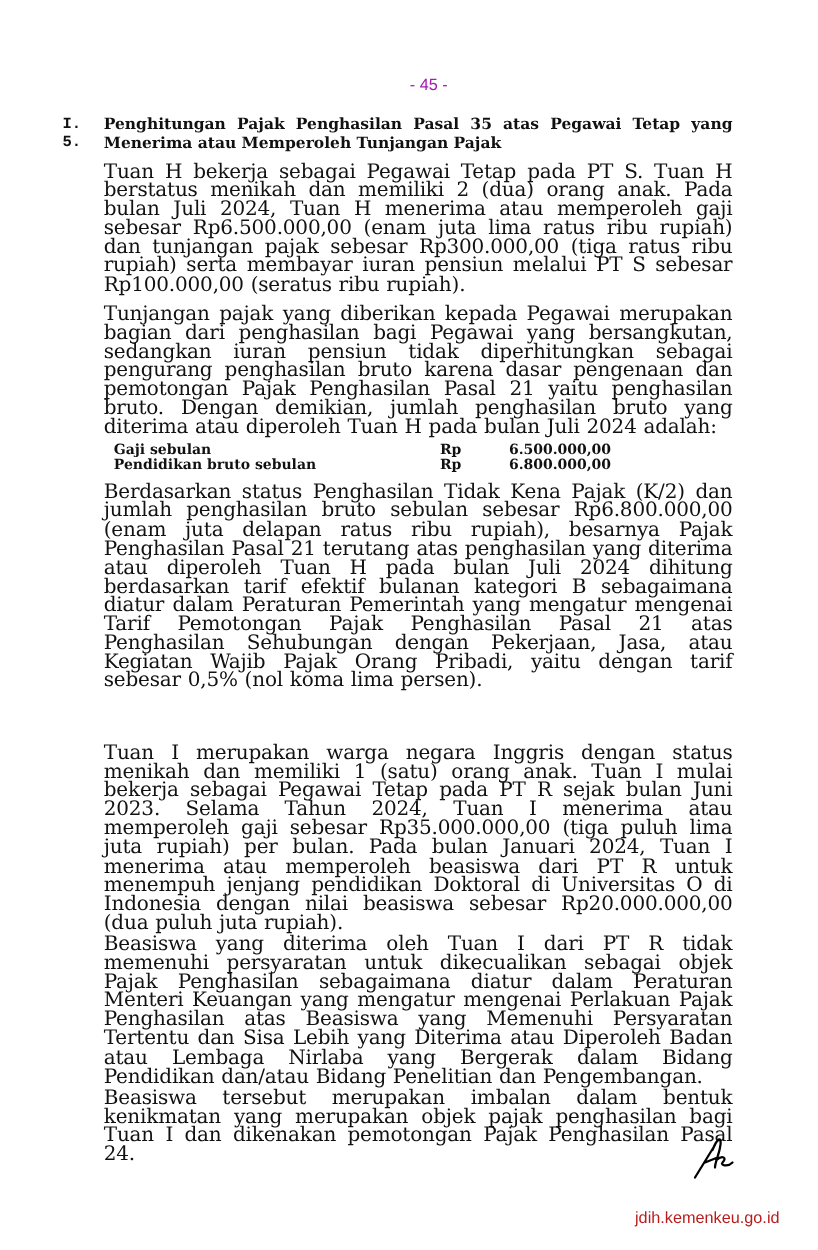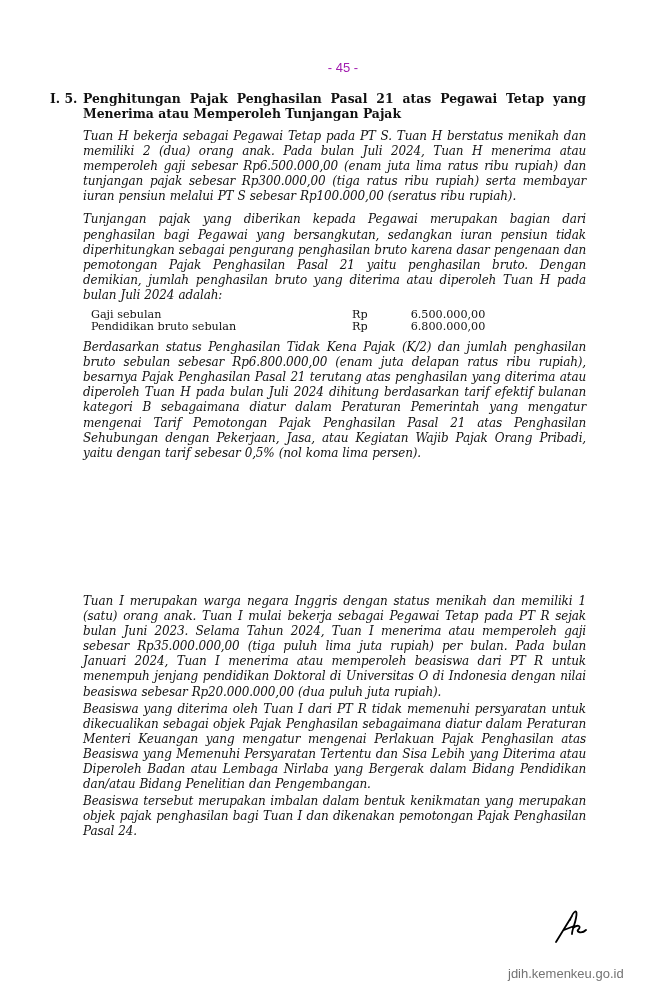--- a/index.html
+++ b/index.html
@@ -32,45 +32,46 @@
     }
     .sec-head {
       display: flex;
       font-weight: bold;
       font-size: 12.4px;
       line-height: 14.5px;
     }
     .sec-num {
       width: 33px;
       flex: none;
+      font-family: Liberation Mono, monospace;
     }
     .sec-title {
       flex: 1;
       text-align: justify;
       text-align-last: left;
     }
     .body {
       margin-left: 33px;
     }
     p {
       margin: 0;
-      font-size: 12px;
+      font-size: 16px;
       line-height: 15.1px;
       text-align: justify;
       letter-spacing: -0.15px;
       word-spacing: 0.5px;
-      font-style: italic;
     }
     .gap { margin-top: 8px; }
     .gap-s { margin-top: 2px; }
     table.calc {
       border-collapse: collapse;
       margin: 6px 16px 8px 8px;
       font-size: 11.2px;
       line-height: 11.5px;
+      font-weight: bold;
     }
     table.calc td {
       padding: 0;
     }
     table.calc td.lbl { width: 241px; }
     table.calc td.cur { width: 54px; padding-left: 0; }
     table.calc td.amt { width: 84px; text-align: center; }
     table.calc tr.subtotal td.cur,
     table.calc tr.subtotal td.amt {
       border-bottom: 1px solid #111;
@@ -85,33 +86,33 @@
       top: 906px;
       width: 40px;
       height: 40px;
     }
     .footer-link {
       position: absolute;
       top: 966px;
       left: 508px;
       font-family: "Liberation Sans", "DejaVu Sans", sans-serif;
       font-size: 13px;
-      color: #737373;
+      color: #b91c1c;
       text-decoration: none;
     }
   </style>
 </head>
 <body>
 
 <div class="page-number">- 45 -</div>
 
 <div class="section" style="top:92px;">
   <div class="sec-head">
     <span class="sec-num">I. 5.</span>
-    <span class="sec-title">Penghitungan Pajak Penghasilan Pasal 21 atas Pegawai Tetap yang Menerima atau Memperoleh Tunjangan Pajak</span>
+    <span class="sec-title">Penghitungan Pajak Penghasilan Pasal 35 atas Pegawai Tetap yang Menerima atau Memperoleh Tunjangan Pajak</span>
   </div>
   <div class="body">
     <p class="gap">Tuan H bekerja sebagai Pegawai Tetap pada PT S. Tuan H berstatus menikah dan memiliki 2 (dua) orang anak. Pada bulan Juli 2024, Tuan H menerima atau memperoleh gaji sebesar Rp6.500.000,00 (enam juta lima ratus ribu rupiah) dan tunjangan pajak sebesar Rp300.000,00 (tiga ratus ribu rupiah) serta membayar iuran pensiun melalui PT S sebesar Rp100.000,00 (seratus ribu rupiah).</p>
     <p class="gap">Tunjangan pajak yang diberikan kepada Pegawai merupakan bagian dari penghasilan bagi Pegawai yang bersangkutan, sedangkan iuran pensiun tidak diperhitungkan sebagai pengurang penghasilan bruto karena dasar pengenaan dan pemotongan Pajak Penghasilan Pasal 21 yaitu penghasilan bruto. Dengan demikian, jumlah penghasilan bruto yang diterima atau diperoleh Tuan H pada bulan Juli 2024 adalah:</p>
     <table class="calc">
       <tbody>
           <tr>
         <td class="lbl">Gaji sebulan</td>
         <td class="pad-line"></td>
         <td class="cur">Rp</td>

